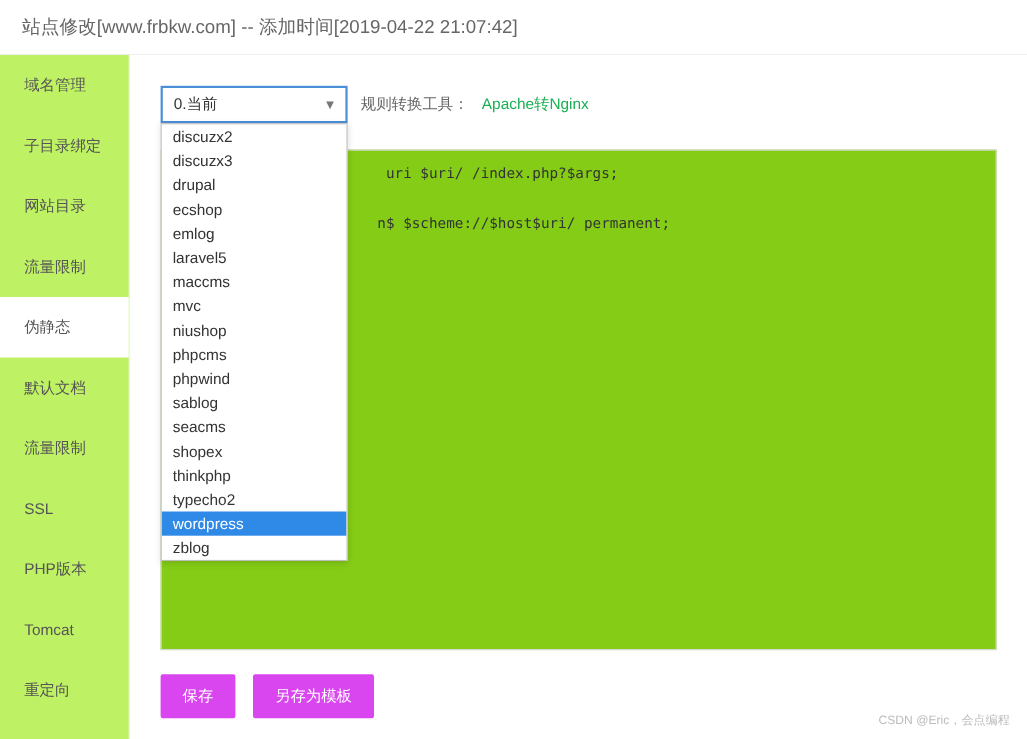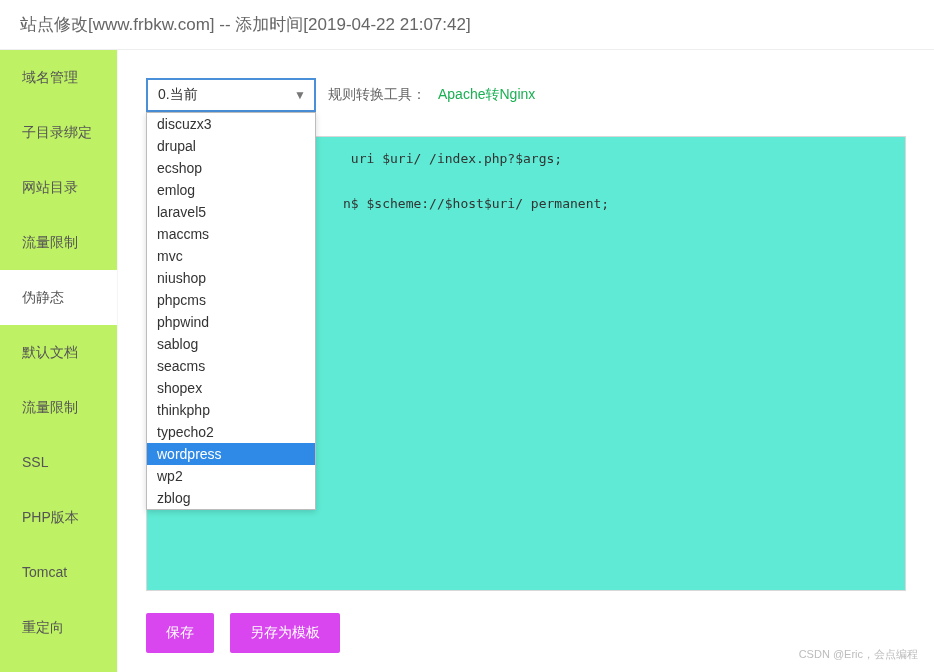--- a/index.html
+++ b/index.html
@@ -17,21 +17,21 @@
   .dropdown { position: absolute; top: 34px; left: 0; width: 170px; max-height: 462px; background: #fff; border: 1px solid #bcbcbc; box-shadow: 0 2px 6px rgba(0,0,0,0.15); overflow: hidden; z-index: 10; }
   .dropdown-inner { overflow-y: scroll; max-height: 460px; }
   .dropdown-item { padding: 3px 10px; font-size: 14px; color: #333; cursor: pointer; white-space: nowrap; }
   .dropdown-item.highlight { background: #2f89e6; color: #fff; }
   .dropdown-inner::-webkit-scrollbar { width: 16px; }
   .dropdown-inner::-webkit-scrollbar-track { background: #f1f1f1; }
   .dropdown-inner::-webkit-scrollbar-thumb { background: #c8c8c8; border: 2px solid #f1f1f1; border-radius: 0; }
   .dropdown-inner::-webkit-scrollbar-button { display: block; height: 16px; background: #e8e8e8; }
   .convert-label { color: #666; }
   .convert-link { color: #1aaf53; cursor: pointer; }
-  .editor { width: 760px; height: 455px; border: 1px solid #d8d8d8; background: #5eead4; padding: 14px 16px; font-family: "SimSun","宋体",monospace; font-size: 13px; color: #333; white-space: pre; overflow: auto; position: relative; }
+  .editor { width: 760px; height: 455px; border: 1px solid #d8d8d8; background: #84cc16; padding: 14px 16px; font-family: "SimSun","宋体",monospace; font-size: 13px; color: #333; white-space: pre; overflow: auto; position: relative; }
   .editor::-webkit-scrollbar { width: 14px; }
   .editor::-webkit-scrollbar-track { background: #f5f5f5; }
   .editor::-webkit-scrollbar-thumb { background: #d0d0d0; }
   .btn-row { margin-top: 22px; display: flex; gap: 16px; }
   .btn { height: 40px; padding: 0 20px; border: none; background: #d946ef; color: #fff; font-size: 14px; cursor: pointer; border-radius: 2px; }
   .watermark { position: absolute; right: 16px; bottom: 10px; color: #bcbcbc; font-size: 11px; }
 </style>
 </head>
 <body>
 
@@ -54,37 +54,37 @@
 
   <div class="main">
     <div class="top-row">
       <div class="select-wrap">
         <div class="select-box">
           <span>0.当前</span>
           <span class="caret">▼</span>
         </div>
         <div class="dropdown">
           <div class="dropdown-inner" id="dropdown-inner">
+              <div class="dropdown-item">discuzx2</div>
               <div class="dropdown-item">discuzx3</div>
               <div class="dropdown-item">drupal</div>
               <div class="dropdown-item">ecshop</div>
               <div class="dropdown-item">emlog</div>
               <div class="dropdown-item">laravel5</div>
               <div class="dropdown-item">maccms</div>
               <div class="dropdown-item">mvc</div>
               <div class="dropdown-item">niushop</div>
               <div class="dropdown-item">phpcms</div>
               <div class="dropdown-item">phpwind</div>
               <div class="dropdown-item">sablog</div>
               <div class="dropdown-item">seacms</div>
               <div class="dropdown-item">shopex</div>
               <div class="dropdown-item">thinkphp</div>
               <div class="dropdown-item">typecho2</div>
               <div class="dropdown-item highlight">wordpress</div>
-              <div class="dropdown-item">wp2</div>
               <div class="dropdown-item">zblog</div>
             </div>
         </div>
       </div>
       <span class="convert-label">规则转换工具：</span>
       <span class="convert-link">Apache转Nginx</span>
     </div>
 
     <div class="editor">                        uri $uri/ /index.php?$args;
 

